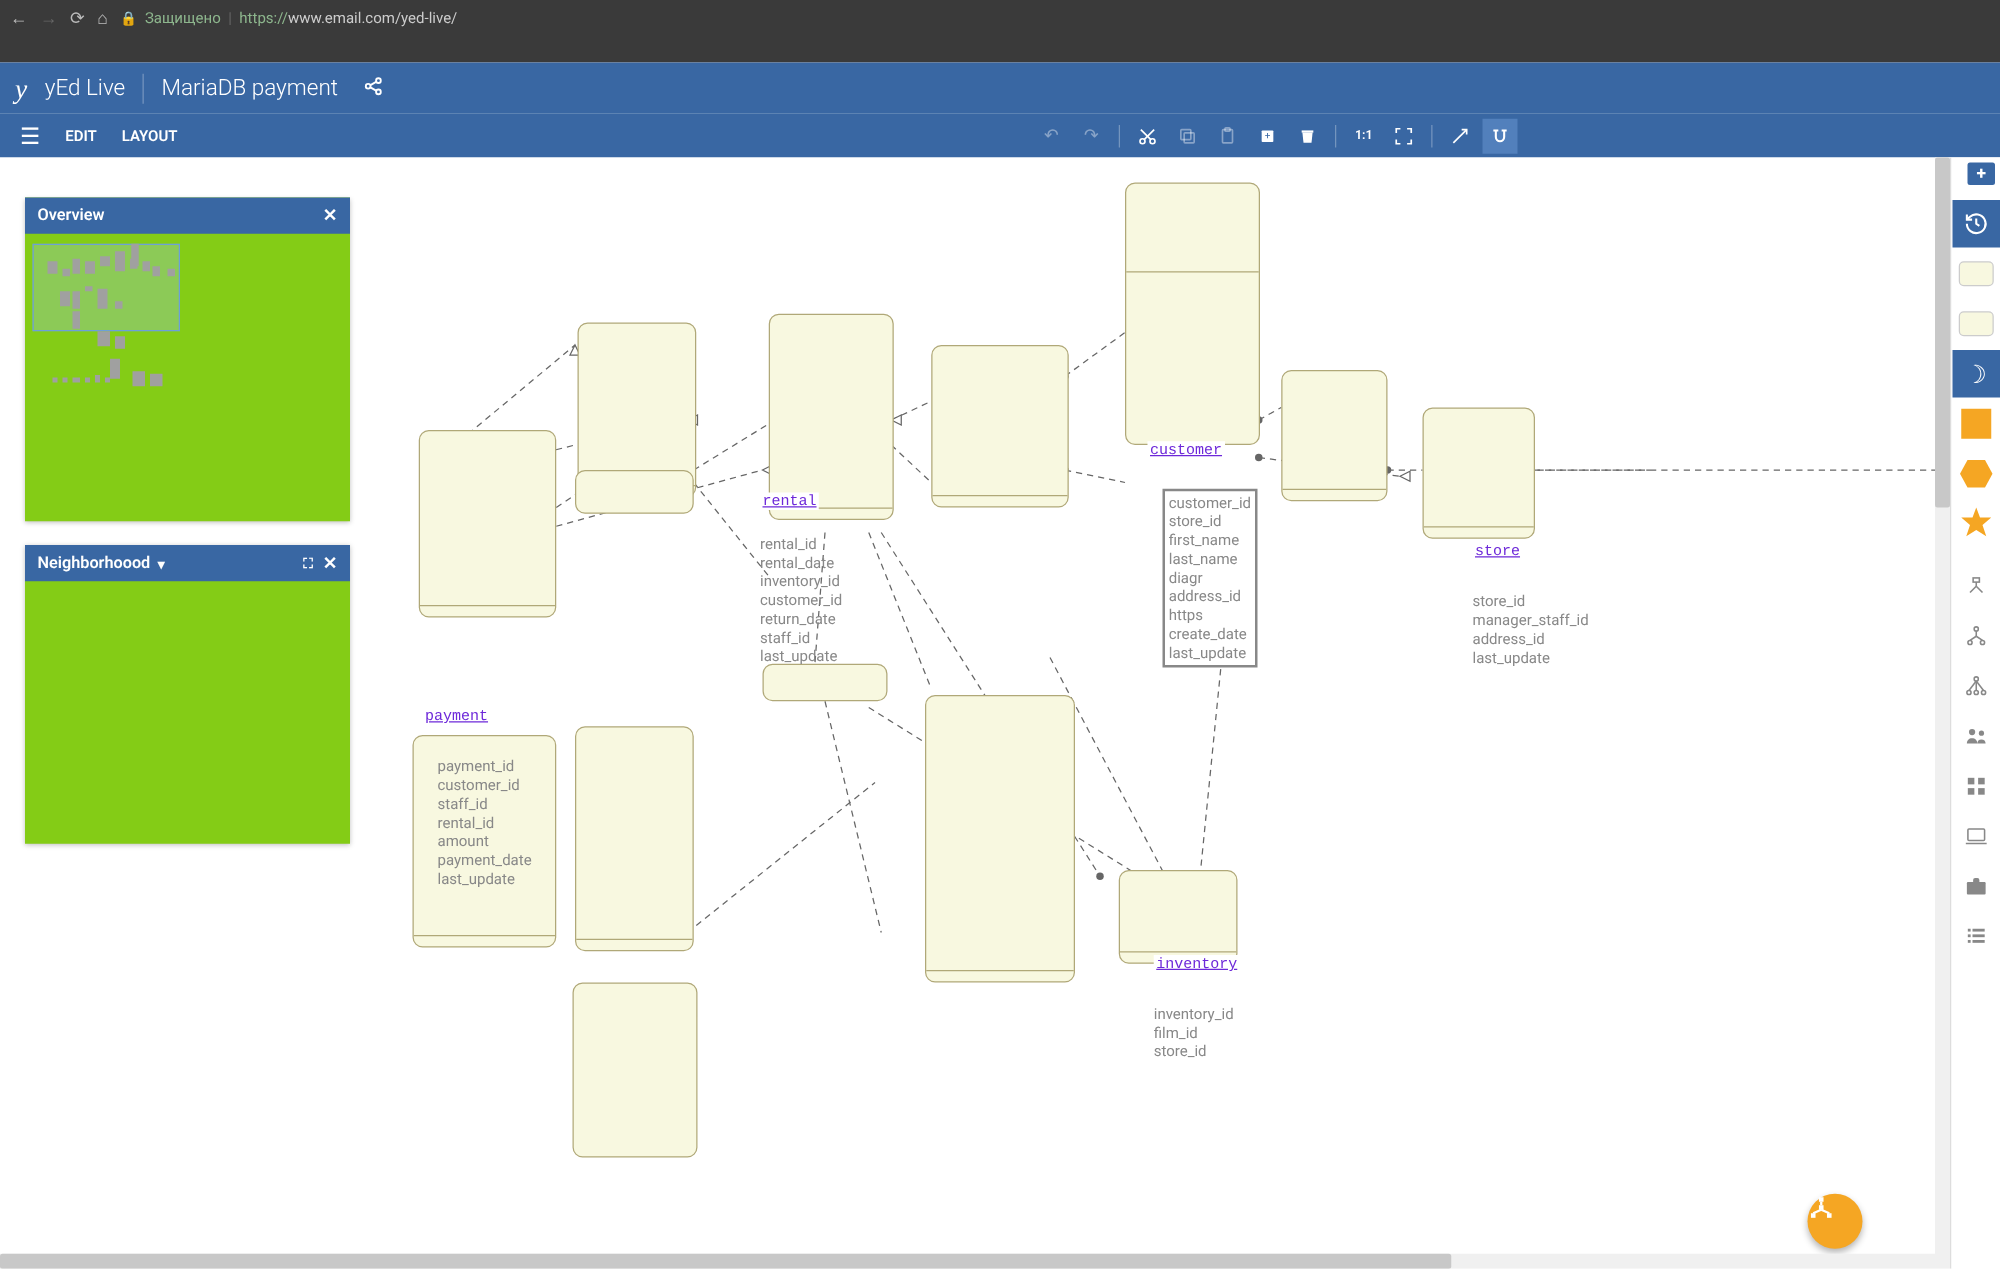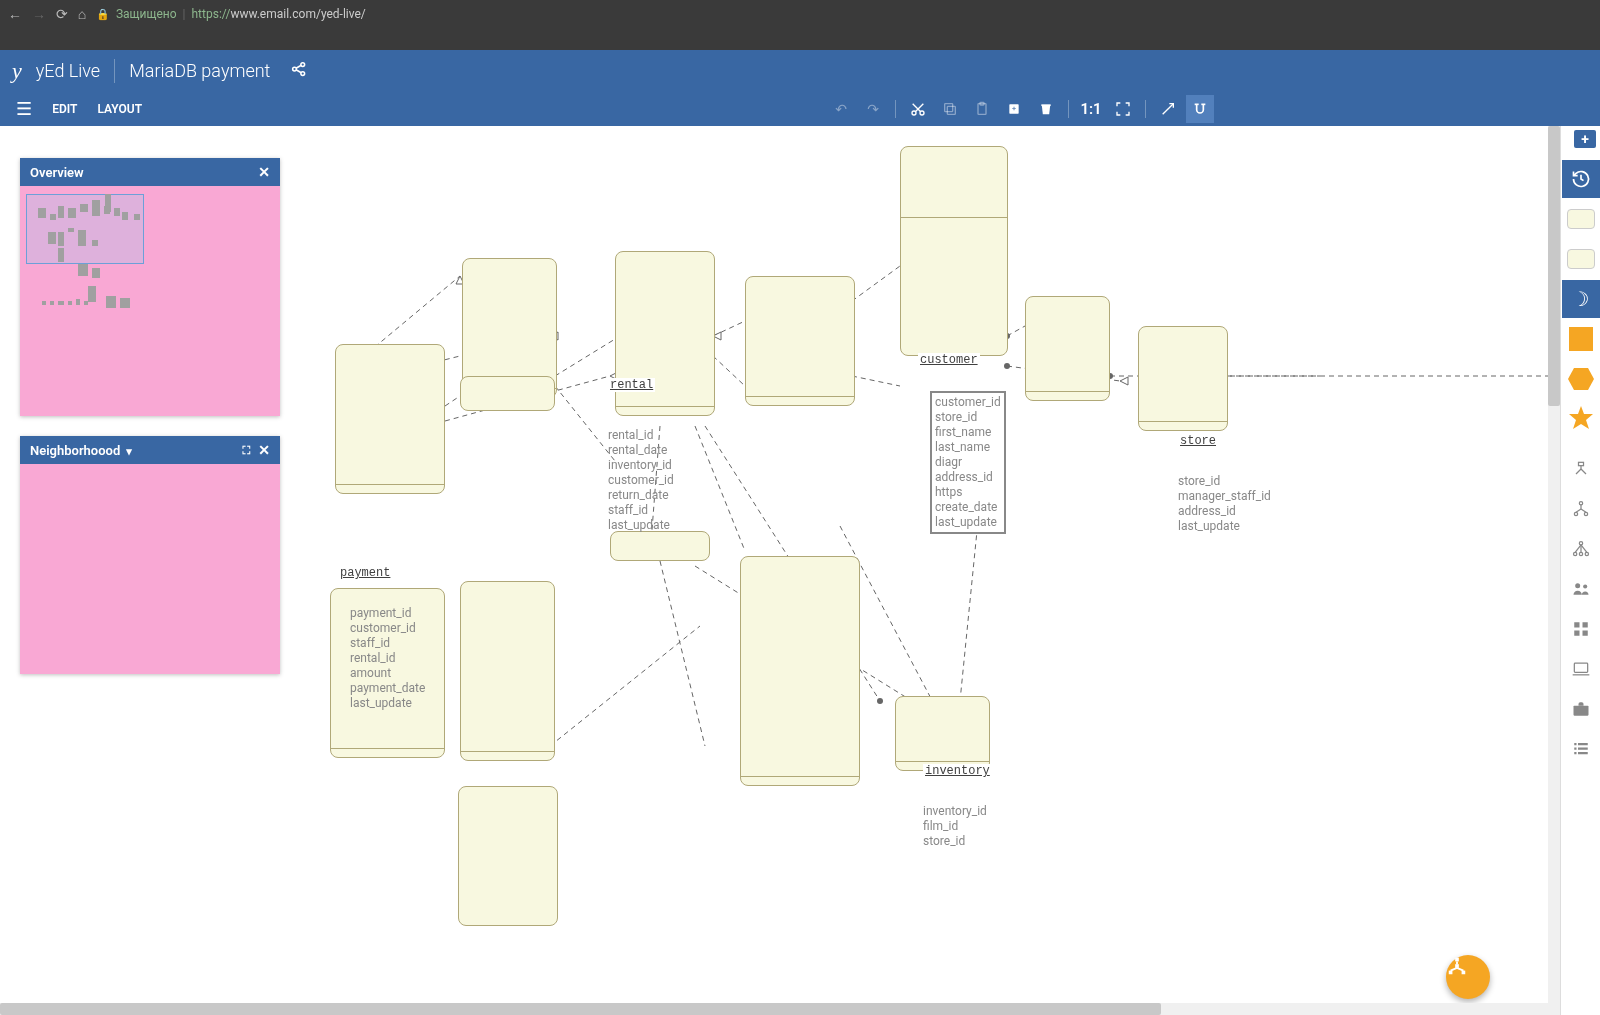--- a/index.html
+++ b/index.html
@@ -32,43 +32,43 @@
 
 .menu-bar { background: #3967a3; color: #fff; height: 35px; display: flex; align-items: center; padding: 0 6px; }
 .hamburger { font-size: 18px; color:#fff; padding: 0 10px;}
 .menu-item { font-size: 12px; font-weight: 600; padding: 0 10px; }
 .spacer { flex: 1; }
 .toolbar { display: flex; align-items: center; gap: 4px; }
 .tb-btn { width: 28px; height: 28px; display: flex; align-items: center; justify-content: center; color: #fff; font-size: 14px;}
 .tb-btn.dim { color: rgba(255,255,255,0.4); }
 .tb-btn.active { background: #5280bc; }
 .tb-sep { width: 1px; height: 18px; background: rgba(255,255,255,0.3); margin: 0 4px; }
-.tb-btn .txt { font-size: 15px; font-weight: 600; }
+.tb-btn .txt { font-size: 10px; font-weight: 600; }
 
 
 .main { position: relative; height: 889px; background: #fff; }
 .canvas { position: absolute; left: 0; top: 0; right: 50px; bottom: 0; overflow: hidden; }
 
 
-.panel { position: absolute; background: #f9a8d4; box-shadow: 0 1px 4px rgba(0,0,0,0.25); }
+.panel { position: absolute; background: #84cc16; box-shadow: 0 1px 4px rgba(0,0,0,0.25); }
 .panel-hdr { background: #3967a3; color: #fff; font-size: 13px; font-weight: 600; display: flex; align-items: center; padding: 6px 10px; justify-content: space-between; }
 .panel-hdr .actions { display: flex; gap: 8px; align-items: center;}
 .panel-hdr .close { font-size: 14px; font-weight: bold;}
 .overview { left: 20px; top: 32px; width: 260px; }
 .ov-body { height: 230px; padding: 8px; position: relative; }
 .ov-mini { position: absolute; background: #a0a0a0; }
 .ov-view { position: absolute; border: 1px solid #6ca0d8; background: rgba(160,200,240,0.3); }
 
 .neighbor { left: 20px; top: 310px; width: 260px; }
 .nb-body { height: 210px; }
 
 
 .entity { position: absolute; background: #f8f8e0; border: 1px solid #b0a878; border-radius: 8px; }
 .entity .inner-line { position: absolute; left:0; right:0; height:1px; background:#b0a878; }
-.elabel { position: absolute; font-family: "Courier New", monospace; font-size: 12px; color: #404040; background: #fff; padding: 0 2px; }
+.elabel { position: absolute; font-family: "Courier New", monospace; font-size: 12px; color: #6d28d9; background: #fff; padding: 0 2px; }
 .etitle { text-decoration: underline; }
 .fieldlist { position: absolute; font-family: "Courier New", monospace; font-size: 12px; color: #888; line-height: 15px; }
 .fieldlist.boxed { border: 2px solid #888; padding: 2px 3px; background: #fff;}
 
 
 .palette { position: absolute; right: 0; top: 0; width: 40px; bottom: 0; background: #fff; border-left: 1px solid #ddd; display: flex; flex-direction: column; align-items: center; gap: 2px; padding-top: 4px;}
 .pal-btn { width: 38px; height: 38px; display: flex; align-items: center; justify-content: center; color: #888; font-size: 18px; }
 .pal-btn.accent { background: #3967a3; color: #fff; }
 .pal-sep { height: 8px; }
 
@@ -257,21 +257,21 @@
       </div>
     <div class="entity" style="left:610px; top:405px; width:100px; height:30px;"></div>
     <div class="entity" style="left:740px; top:430px; width:120px; height:230px;">
         <div class="inner-line" style="bottom:8px"></div>
       </div>
     <div class="entity" style="left:895px; top:570px; width:95px; height:75px;">
         <div class="inner-line" style="bottom:8px"></div>
       </div>
     <div class="entity" style="left:458px; top:660px; width:100px; height:140px;"></div>
 
-    <span class="elabel etitle" style="left:608px; top:252px;">rental</span>
+    <span class="elabel etitle" style="left:608px; top:268px;">rental</span>
     <div class="fieldlist" style="left:608px; top:302px;">
       <div>rental_id</div>
         <div>rental_date</div>
         <div>inventory_id</div>
         <div>customer_id</div>
         <div>return_date</div>
         <div>staff_id</div>
         <div>last_update</div>
     </div>
 

